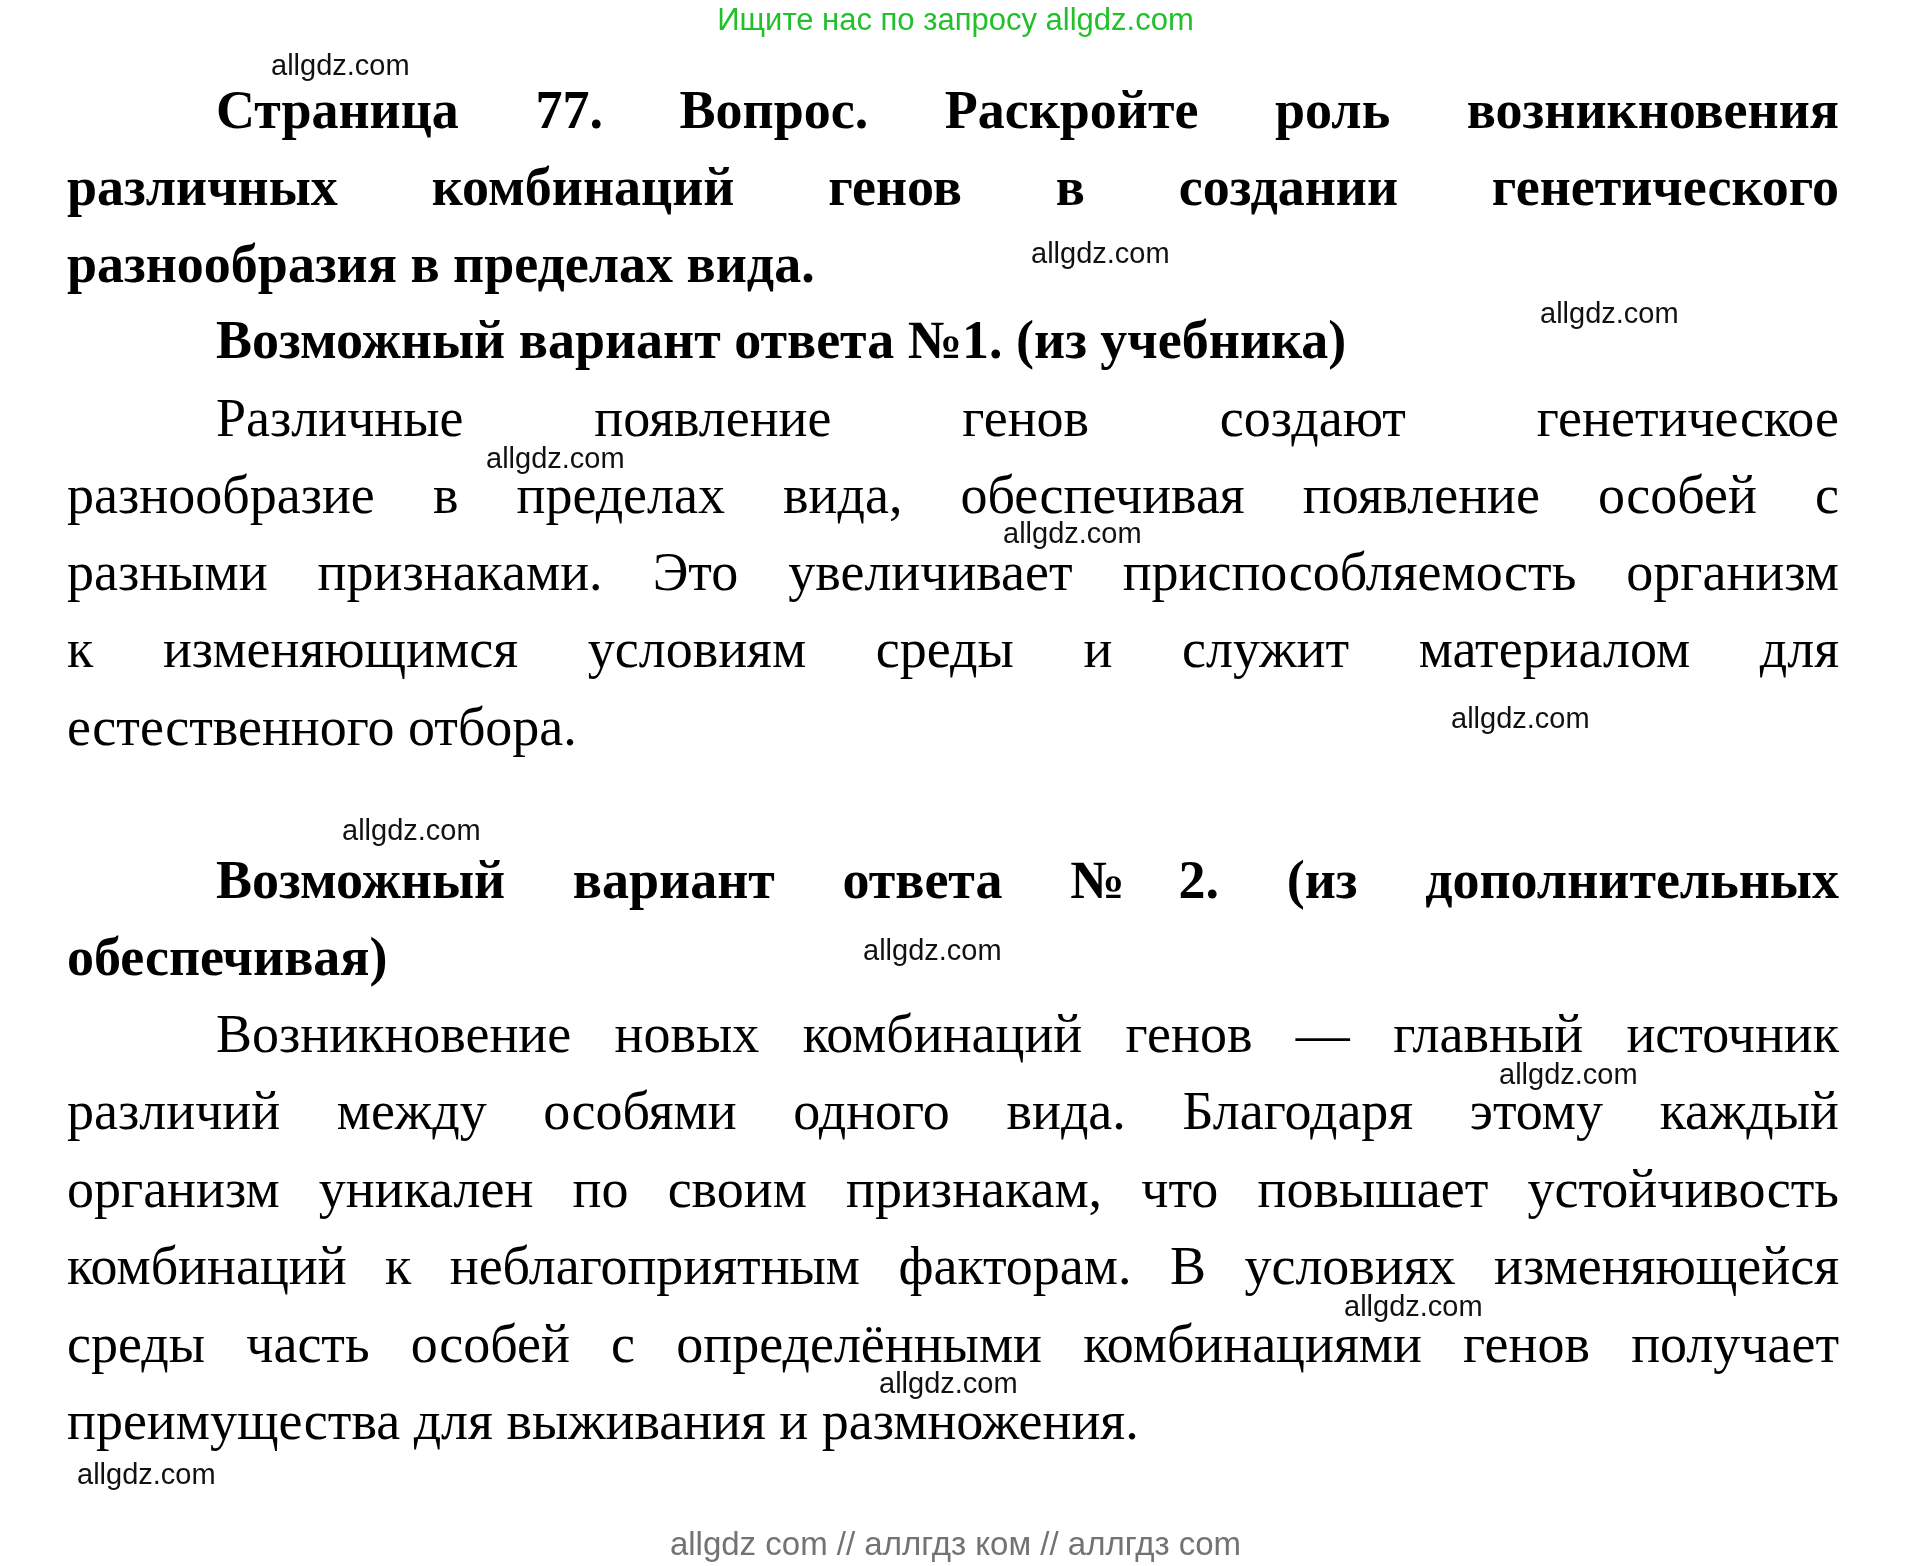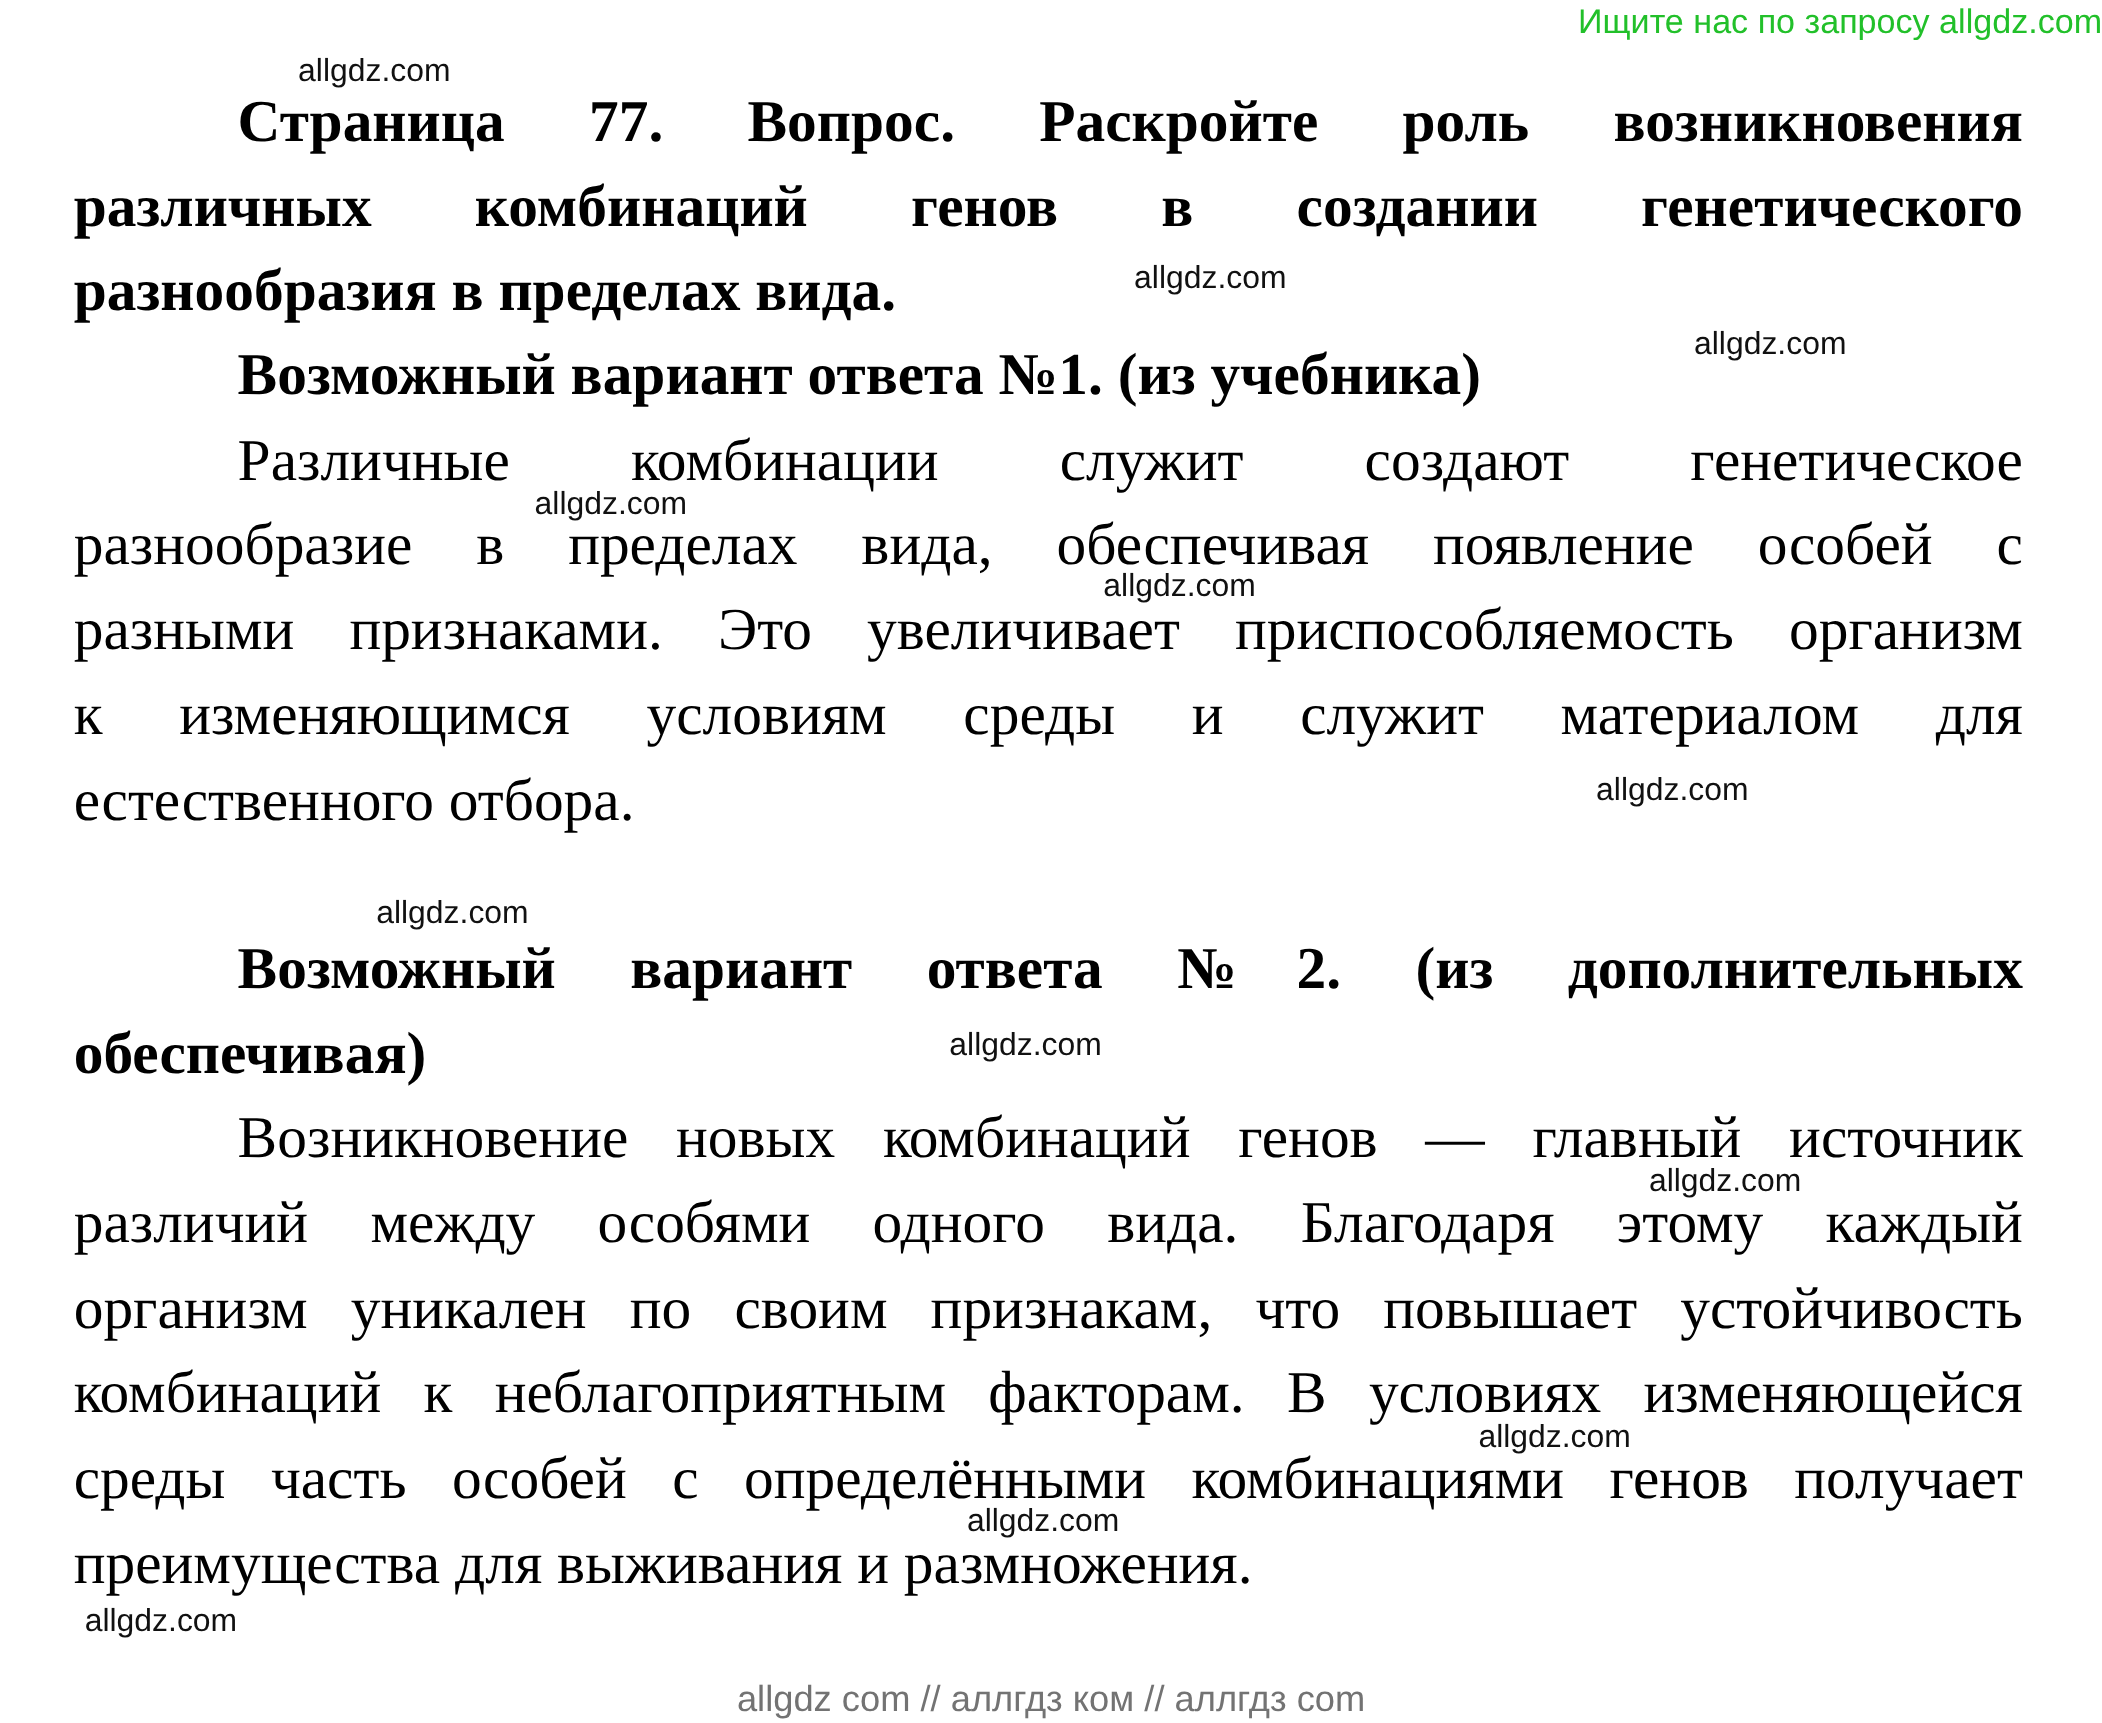--- a/index.html
+++ b/index.html
@@ -1,19 +1,19 @@
 <!DOCTYPE html>
 <html><head>
 <meta charset="utf-8">
 <style>
   html, body { margin: 0; padding: 0; background: #ffffff; }
   body { width: 1911px; height: 1566px; position: relative; overflow: hidden; }
   .top-banner {
     position: absolute; left: 0; width: 1911px; top: 2px; height: 36px;
-    text-align: right; color: #22c02a;
+    text-align: center; color: #22c02a;
     font-family: "Liberation Sans", "DejaVu Sans", sans-serif; font-size: 31px; line-height: 36px;
   }
   .page { position: absolute; left: 67px; top: 0; width: 1772px; }
   .line {
     position: absolute; left: 0; width: 1772px; height: 77px;
     font-family: "Liberation Serif", "DejaVu Serif", serif;
     font-size: 54px; line-height: 77px; color: #000;
     white-space: nowrap; text-align: justify; text-align-last: justify;
   }
   .line.bold { font-weight: bold; }
@@ -34,21 +34,21 @@
 
 <div class="top-banner">Ищите нас по запросу allgdz.com</div>
 
 <div class="page">
 
   <div class="line bold indent" style="top:72px">Страница 77. Вопрос. Раскройте роль возникновения</div>
   <div class="line bold" style="top:149px">различных комбинаций генов в создании генетического</div>
   <div class="line bold last" style="top:226px">разнообразия в пределах вида.</div>
 
   <div class="line bold indent last" style="top:302px">Возможный вариант ответа №1. (из учебника)</div>
-  <div class="line indent" style="top:380px">Различные комбинации служит создают генетическое</div>
+  <div class="line indent" style="top:380px">Различные появление генов создают генетическое</div>
   <div class="line" style="top:457px">разнообразие в пределах вида, обеспечивая появление особей с</div>
   <div class="line" style="top:534px">разными признаками. Это увеличивает приспособляемость организм</div>
   <div class="line" style="top:611px">к изменяющимся условиям среды и служит материалом для</div>
   <div class="line last" style="top:689px">естественного отбора.</div>
 
   <div class="line bold indent" style="top:842px">Возможный вариант ответа №2. (из дополнительных</div>
   <div class="line bold last" style="top:919px">обеспечивая)</div>
   <div class="line indent" style="top:996px">Возникновение новых комбинаций генов — главный источник</div>
   <div class="line" style="top:1073px">различий между особями одного вида. Благодаря этому каждый</div>
   <div class="line" style="top:1151px">организм уникален по своим признакам, что повышает устойчивость</div>

